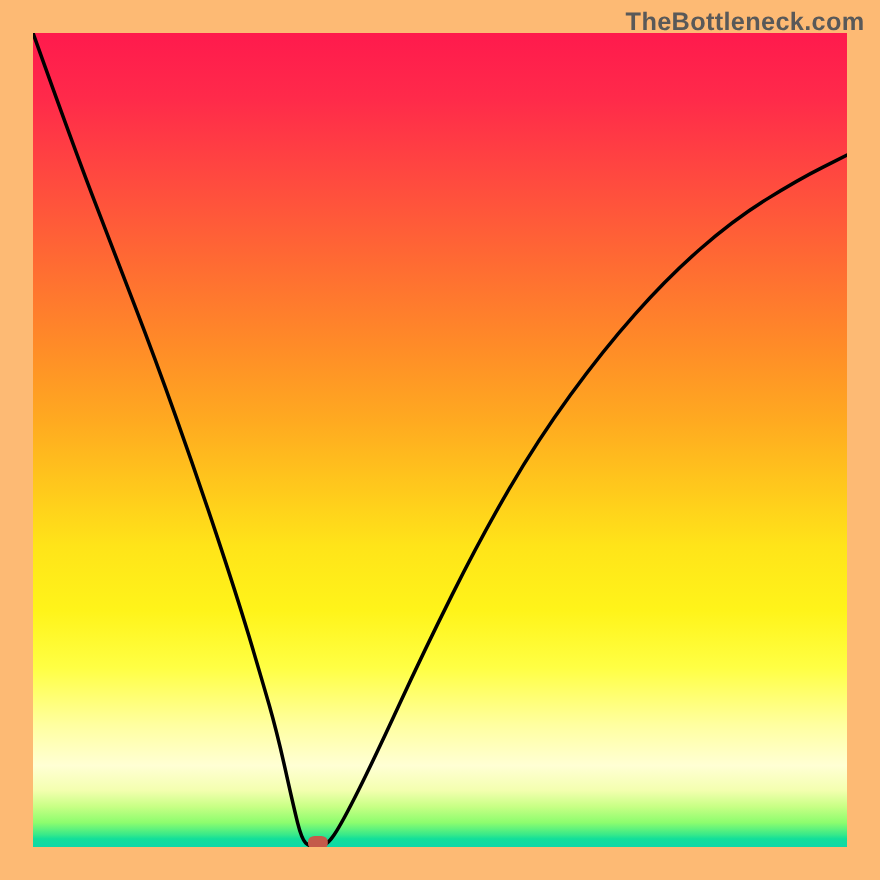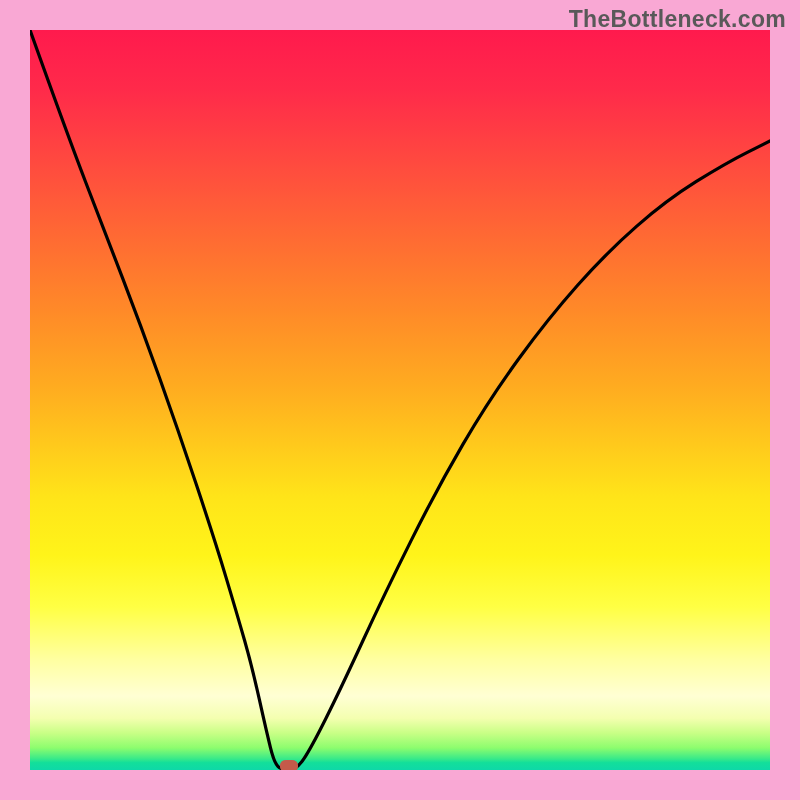--- a/index.html
+++ b/index.html
@@ -8,21 +8,21 @@
     width: 800px;
     height: 800px;
     background: #000;
     overflow: hidden;
     font-family: Arial, Helvetica, sans-serif;
   }
   .frame {
     position: relative;
     width: 800px;
     height: 800px;
-    background: #f9a8d4;
+    background: #fdba74;
   }
   .watermark {
     position: absolute;
     top: 6px;
     right: 14px;
     color: #595959;
     font-size: 23px;
     font-weight: 600;
     z-index: 5;
     letter-spacing: 0.3px;

